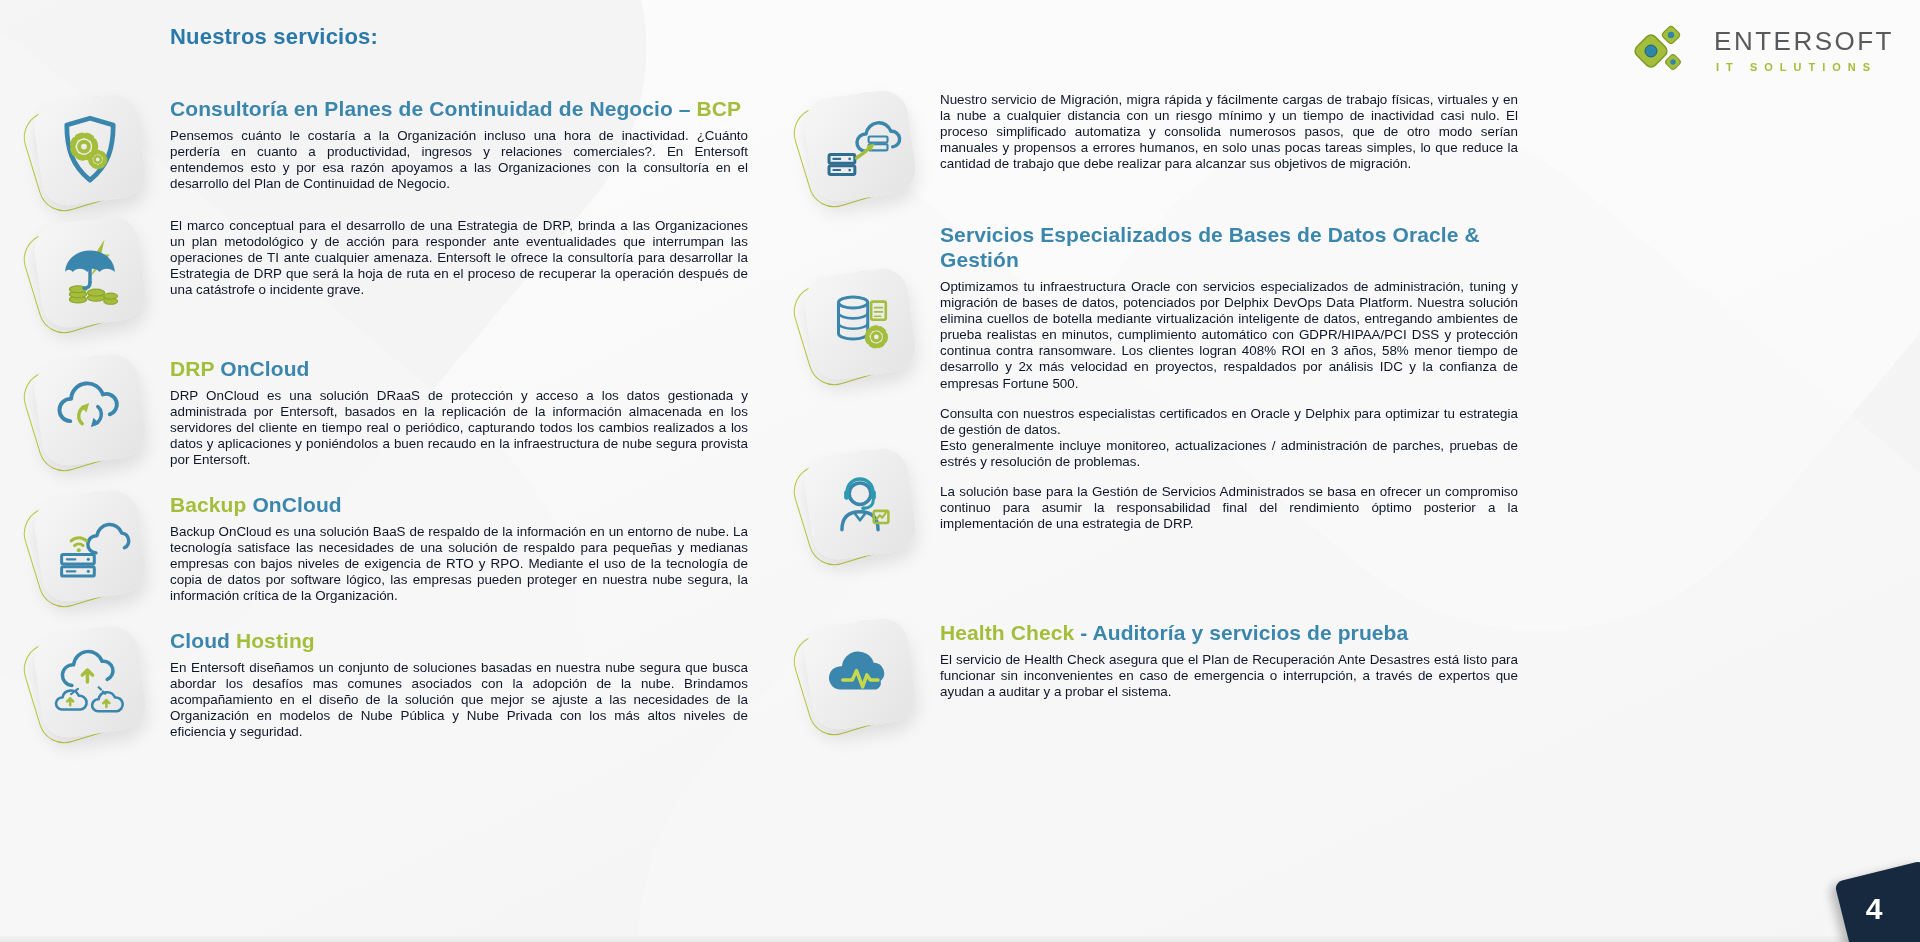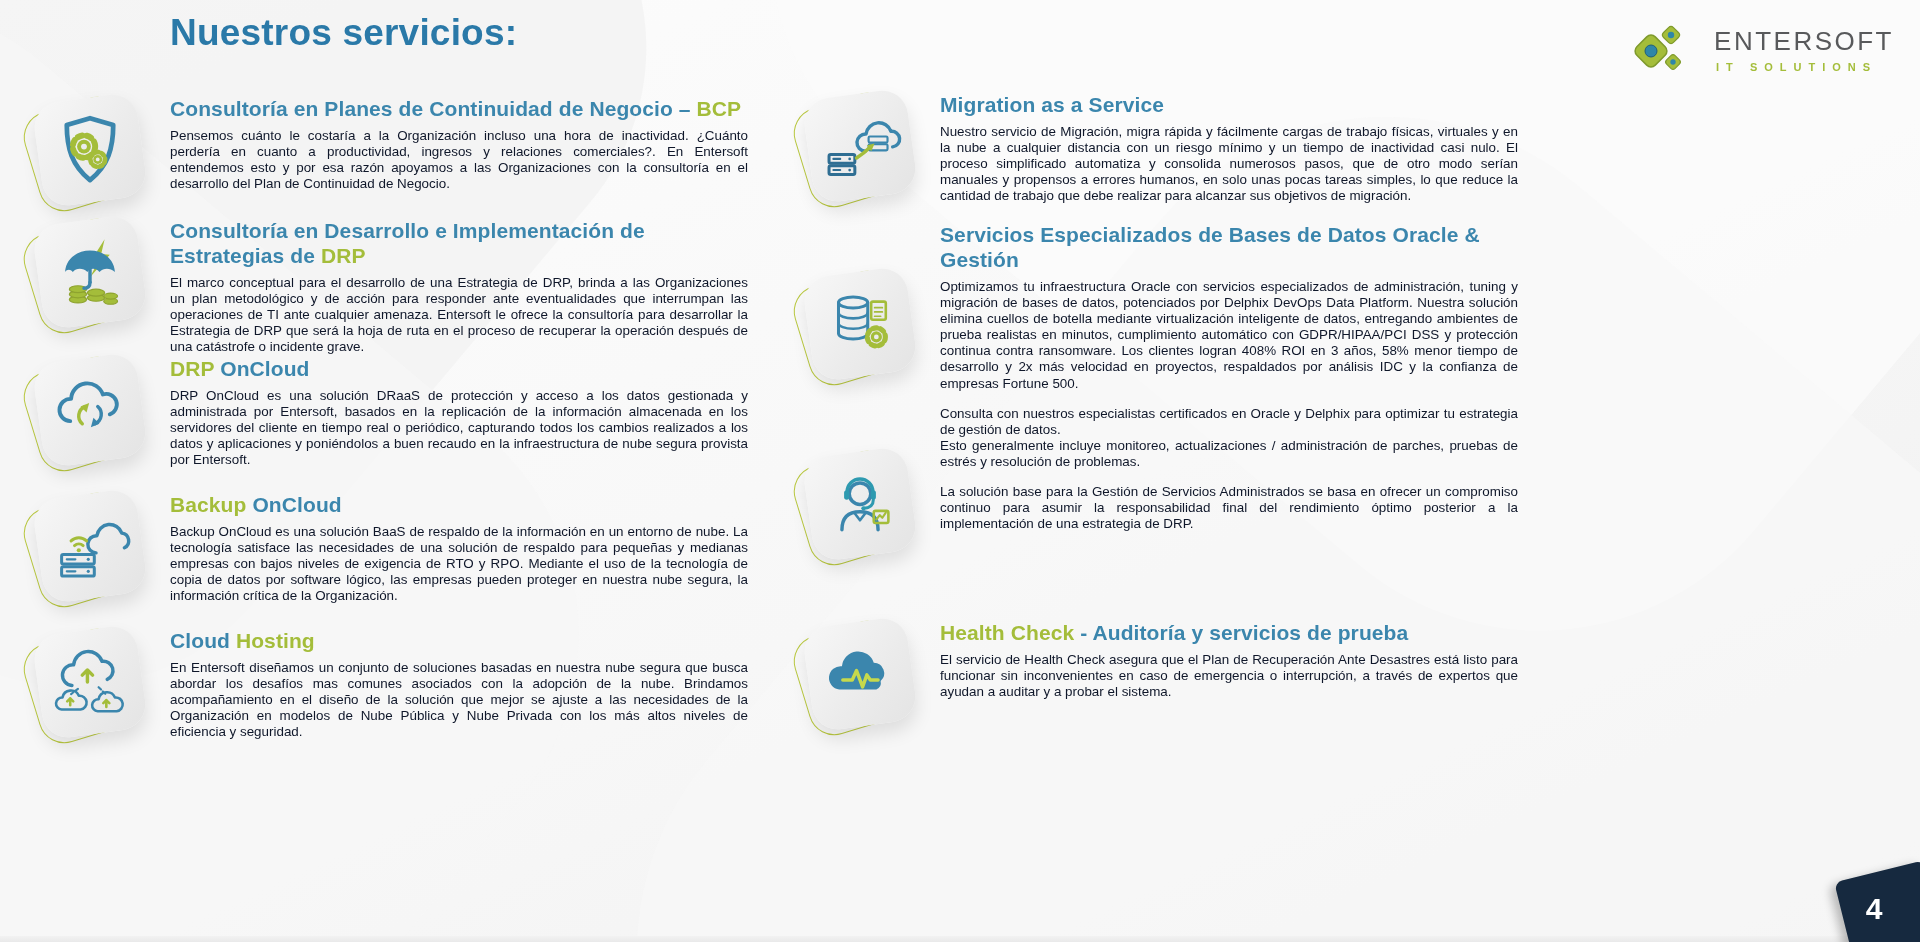--- a/index.html
+++ b/index.html
@@ -10,22 +10,22 @@
   }
   
   .bg{position:absolute;pointer-events:none;}
   .bg1{top:-420px;left:-460px;width:1000px;height:1000px;background:#f1f1f1;border-radius:240px;transform:rotate(40deg);opacity:.75;}
   .bg2{top:120px;left:-640px;width:1100px;height:1100px;background:#f6f6f6;border-radius:260px;transform:rotate(40deg);opacity:.8;}
   .bg3{top:260px;left:780px;width:1300px;height:1300px;background:#f8f8f8;border-radius:300px;transform:rotate(40deg);opacity:.7;}
   .bg4{top:-700px;left:900px;width:1200px;height:1200px;background:#fbfbfb;border-radius:280px;transform:rotate(40deg);opacity:.9;}
   .bg5{bottom:-8px;left:0;width:1920px;height:14px;background:linear-gradient(#f2f2f2,#dededf);}
 
   .page-title{
-    position:absolute;left:170px;top:12px;margin:0;
-    font-size:37px;font-weight:700;color:#2a79a8;letter-spacing:.2px;
+    position:absolute;left:170px;top:24px;margin:0;
+    font-size:22px;font-weight:700;color:#2a79a8;letter-spacing:.2px;
   }
 
   
   .logo{position:absolute;top:22px;right:26px;display:flex;align-items:center;gap:24px;justify-content:space-between;}
   .logo-text{display:flex;flex-direction:column;line-height:1;}
   .logo-name{font-size:26px;color:#58595b;letter-spacing:2.5px;font-weight:400;}
   .logo-tag{font-size:11px;color:#a4bd3a;letter-spacing:7px;margin-top:8px;margin-left:2px;font-weight:700;}
 
   
   .col{position:absolute;top:0;width:578px;}
@@ -111,21 +111,20 @@
               <ellipse cx="57" cy="74" rx="10" ry="4"></ellipse>
             <ellipse cx="74" cy="84" rx="8" ry="3.5"></ellipse>
               <ellipse cx="74" cy="78" rx="8" ry="3.5"></ellipse>
           </g>
           <line x1="50" y1="32" x2="50" y2="62" stroke="#3b86ad" stroke-width="4"></line>
           <path d="M50 62 q0 7 -7 7" stroke="#3b86ad" stroke-width="4"></path>
           <path d="M21 50 C22 33 37 25 50 25 C63 25 78 33 79 50 C73 45 66 45 61 50 C57 45 50 45 47 50 C42 45 34 45 30 50 C27 46 23 47 21 50 Z" fill="#3b86ad"></path>
         </svg>
       </div>
     </div>
-    <h2><span class="blue">Consultoría en Desarrollo e Implementación de Estrategias de </span><span class="green">DRP</span></h2>
     <p>El marco conceptual para el desarrollo de una Estrategia de DRP, brinda a las Organizaciones un plan metodológico y de acción para responder ante eventualidades que interrumpan las operaciones de TI ante cualquier amenaza. Entersoft le ofrece la consultoría para desarrollar la Estrategia de DRP que será la hoja de ruta en el proceso de recuperar la operación después de una catástrofe o incidente grave.</p>
   </section>
 
   <section class="svc" style="top:356px;">
     <div class="tile-wrap">
       <div class="tile-outline"></div>
       <div class="tile">
         <svg viewBox="0 0 100 100" fill="none" stroke-linecap="round" stroke-linejoin="round">
           <path d="M27 63 a13 13 0 0 1 1-26 a19 19 0 0 1 37-5 a12 12 0 0 1 8 23" stroke="#3b86ad" stroke-width="4.5"></path>
           <path d="M41 66 A12 12 0 0 1 44 46" stroke="#a4bd3a" stroke-width="4"></path>
@@ -197,21 +196,20 @@
           <rect x="14" y="73" width="30" height="10" rx="2" stroke="#2f6e93" stroke-width="3.5"></rect>
           <line x1="19" y1="65" x2="27" y2="65" stroke="#2f6e93" stroke-width="2.4"></line>
           <circle cx="38" cy="65" r="1.6" fill="#2f6e93"></circle>
           <line x1="19" y1="78" x2="27" y2="78" stroke="#2f6e93" stroke-width="2.4"></line>
           <circle cx="38" cy="78" r="1.6" fill="#2f6e93"></circle>
           <path d="M46 64 Q55 58 61 52" stroke="#a4bd3a" stroke-width="4"></path>
           <polygon points="63,56 67,47 58,49" fill="#a4bd3a"></polygon>
         </svg>
       </div>
     </div>
-    <h2><span class="blue">Migration as a Service</span></h2>
     <p>Nuestro servicio de Migración, migra rápida y fácilmente cargas de trabajo físicas, virtuales y en la nube a cualquier distancia con un riesgo mínimo y un tiempo de inactividad casi nulo. El proceso simplificado automatiza y consolida numerosos pasos, que de otro modo serían manuales y propensos a errores humanos, en solo unas pocas tareas simples, lo que reduce la cantidad de trabajo que debe realizar para alcanzar sus objetivos de migración.</p>
   </section>
 
   <section class="svc" style="top:222px;">
     <div class="tile-wrap" style="top:50px;">
       <div class="tile-outline"></div>
       <div class="tile">
         <svg viewBox="0 0 100 100" fill="none" stroke-linecap="round" stroke-linejoin="round">
           <ellipse cx="42" cy="25" rx="17" ry="6.5" stroke="#3b86ad" stroke-width="3.5"></ellipse>
           <path d="M25 25 V61 a17 6.5 0 0 0 34 0 V25" stroke="#3b86ad" stroke-width="3.5"></path>

